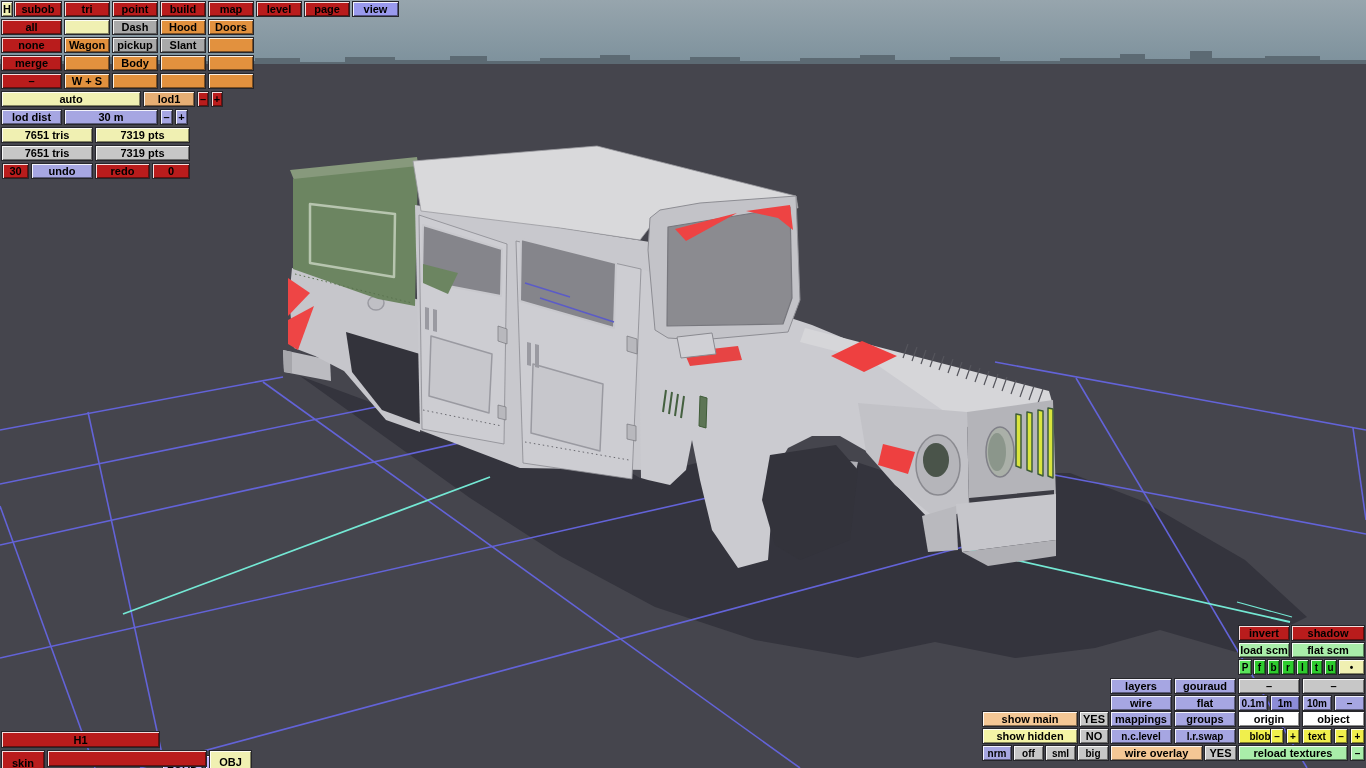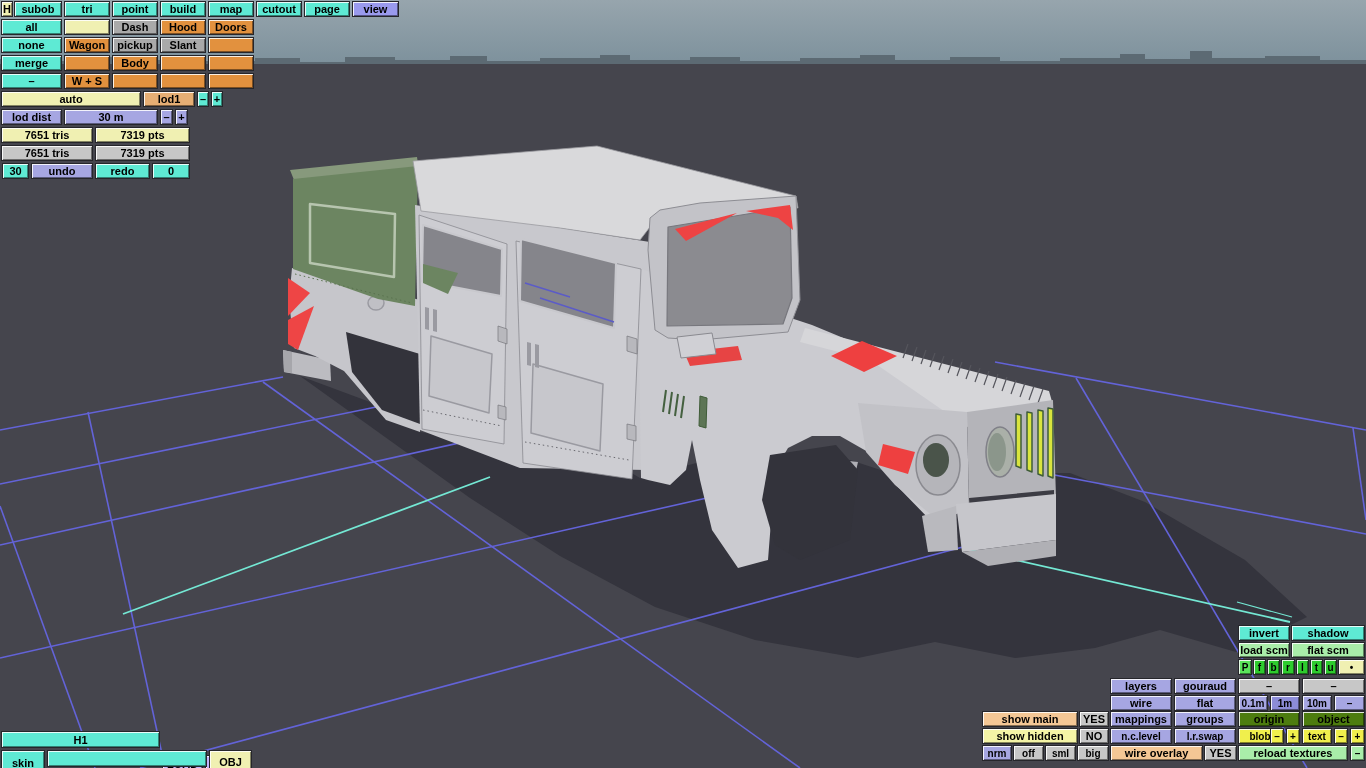--- a/index.html
+++ b/index.html
@@ -5,34 +5,34 @@
   html,body{margin:0;padding:0;background:#222;}
   .screen{position:relative;width:1366px;height:768px;overflow:hidden;background:#45454d;
           font-family:"Liberation Sans",sans-serif;}
   .screen svg{position:absolute;left:0;top:0;}
   .b{position:absolute;height:16px;display:flex;align-items:center;justify-content:center;
      font:bold 11px "Liberation Sans",sans-serif;color:#000;box-sizing:border-box;
      border:1px solid #26262b;
      box-shadow:inset 1px 1px 0 rgba(255,255,255,.85), inset -1px -1px 0 rgba(0,0,0,.45);
      white-space:nowrap;overflow:hidden;font-style:normal;cursor:default;}
   .sm{font-size:10px;}
-  .cG  {background:#5eead4;}
+  .cG  {background:#b91c1c;}
   .cGm {background:#c7c7c7;}
   .cGd {background:#a9a9a9;}
   .cY  {background:#f0f0b2;}
   .cO  {background:#e2913e;}
   .cOl {background:#e6ae74;}
   .cP  {background:#a6a6e2;}
   .cPd {background:#8c8cd8;}
   .cV  {background:#9a9aee;}
   .cGn {background:#c4b5fd;margin-top:24px;}
   .cGr {background:#2ecb2e;}
   .cGrP{background:#5ae45a;}
   .cLg {background:#a9eda9;}
-  .cC  {background:#4d7c0f;}
+  .cC  {background:#ffffff;}
   .cYl {background:#f0ef4c;}
   .cPc {background:#f4c795;}
   .cLy {background:#f4f4a6;}
 </style>
 </head>
 <body>
 
 <div class="screen">
 
 <svg width="1366" height="768" viewBox="0 0 1366 768">
@@ -176,21 +176,21 @@
     </g>
   </g>
 </svg>
 
 <i class="b cY" style="left:1px;top:1px;width:12px">H</i>
 <i class="b cG" style="left:14px;top:1px;width:48px">subob</i>
 <i class="b cG" style="left:64px;top:1px;width:46px">tri</i>
 <i class="b cG" style="left:112px;top:1px;width:46px">point</i>
 <i class="b cG" style="left:160px;top:1px;width:46px">build</i>
 <i class="b cG" style="left:208px;top:1px;width:46px">map</i>
-<i class="b cG" style="left:256px;top:1px;width:46px">cutout</i>
+<i class="b cG" style="left:256px;top:1px;width:46px">level</i>
 <i class="b cG" style="left:304px;top:1px;width:46px">page</i>
 <i class="b cV" style="left:352px;top:1px;width:47px">view</i>
 
 <i class="b cG" style="left:1px;top:19px;width:61px">all</i>
 <i class="b cY" style="left:64px;top:19px;width:46px"></i>
 <i class="b cGd" style="left:112px;top:19px;width:46px">Dash</i>
 <i class="b cO" style="left:160px;top:19px;width:46px">Hood</i>
 <i class="b cO" style="left:208px;top:19px;width:46px">Doors</i>
 
 <i class="b cG" style="left:1px;top:37px;width:61px">none</i>

